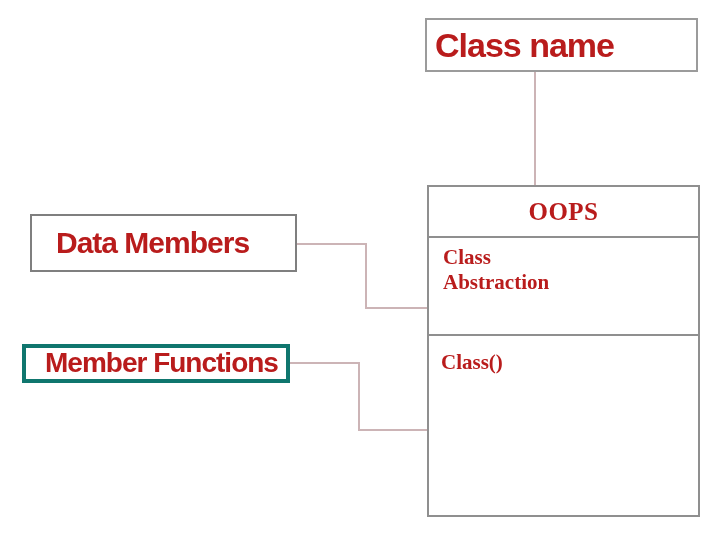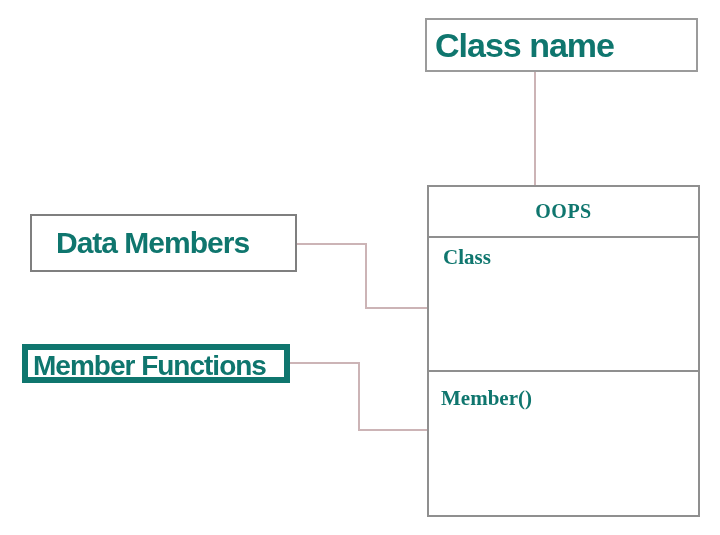--- a/index.html
+++ b/index.html
@@ -12,21 +12,21 @@
     position: relative;
     width: 720px;
     height: 535px;
     background: #ffffff;
     overflow: hidden;
   }
   .box {
     position: absolute;
     box-sizing: border-box;
     background: #ffffff;
-    color: #0f766e;
+    color: #b91c1c;
   }
   
   .class-name-box {
     left: 425px; top: 18px;
     width: 273px; height: 54px;
     border: 2px solid #9b9b9b;
     display: flex;
     align-items: center;
     padding-left: 8px;
     font-weight: bold;
@@ -41,26 +41,26 @@
     font-family: "Liberation Serif", serif;
     font-weight: bold;
   }
   .oops-header {
     box-sizing: border-box;
     height: 51px;
     border-bottom: 2px solid #8f8f8f;
     display: flex;
     align-items: center;
     justify-content: center;
-    font-size: 20px;
+    font-size: 25px;
     letter-spacing: 0.5px;
   }
   .oops-attrs {
     box-sizing: border-box;
-    height: 134px;
+    height: 98px;
     border-bottom: 2px solid #8f8f8f;
     padding: 7px 0 0 14px;
     font-size: 21px;
     line-height: 25px;
     font-family: Liberation Serif, serif;
   }
   .oops-methods {
     box-sizing: border-box;
     padding: 14px 0 0 12px;
     font-size: 21px;
@@ -75,24 +75,24 @@
     display: flex;
     align-items: center;
     padding-left: 24px;
     font-weight: bold;
     font-size: 30px;
     letter-spacing: -1px;
   }
   .member-functions-box {
     left: 22px; top: 344px;
     width: 268px; height: 39px;
-    border: 6px solid #0f766e;
+    border: 4px solid #0f766e;
     display: flex;
-    align-items: flex-start;
-    padding-left: 5px;
+    align-items: flex-end;
+    padding-left: 19px;
     font-weight: bold;
     font-size: 28px;
     letter-spacing: -1px;
   }
   
   .conn {
     position: absolute;
     background: #ccb4b6;
   }
 </style>
@@ -106,23 +106,24 @@
   </div>
 
   <div class="conn" style="left:534px; top:72px; width:2px; height:113px;"></div>
 
   <div class="box oops-box">
     <div class="oops-header">
       <span>OOPS</span>
     </div>
     <div class="oops-attrs">
       <div>Class</div>
+      <div>Abstraction</div>
     </div>
     <div class="oops-methods">
-      <div>Member()</div>
+      <div>Class()</div>
     </div>
   </div>
 
   <div class="box data-members-box">
     <span>Data Members</span>
   </div>
 
   <div class="conn" style="left:297px; top:243px; width:70px; height:2px;"></div>
   <div class="conn" style="left:365px; top:243px; width:2px; height:66px;"></div>
   <div class="conn" style="left:365px; top:307px; width:62px; height:2px;"></div>

